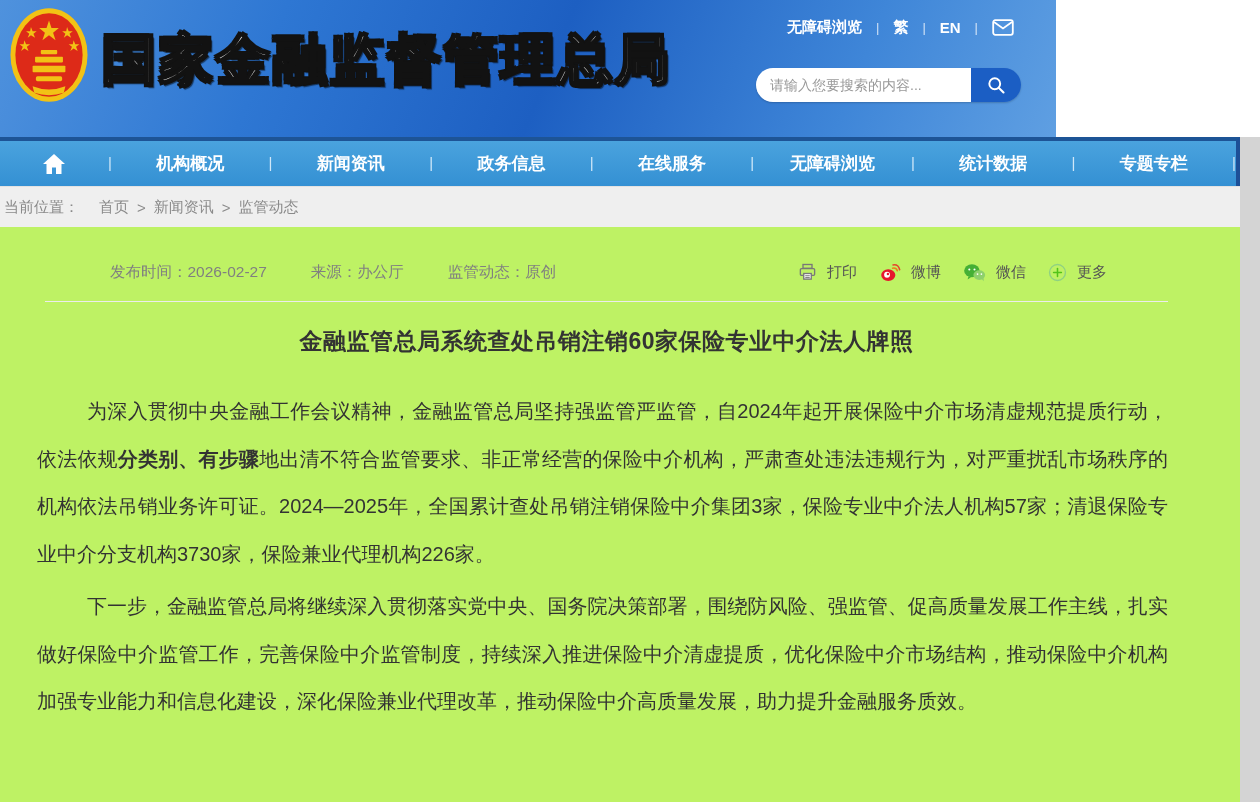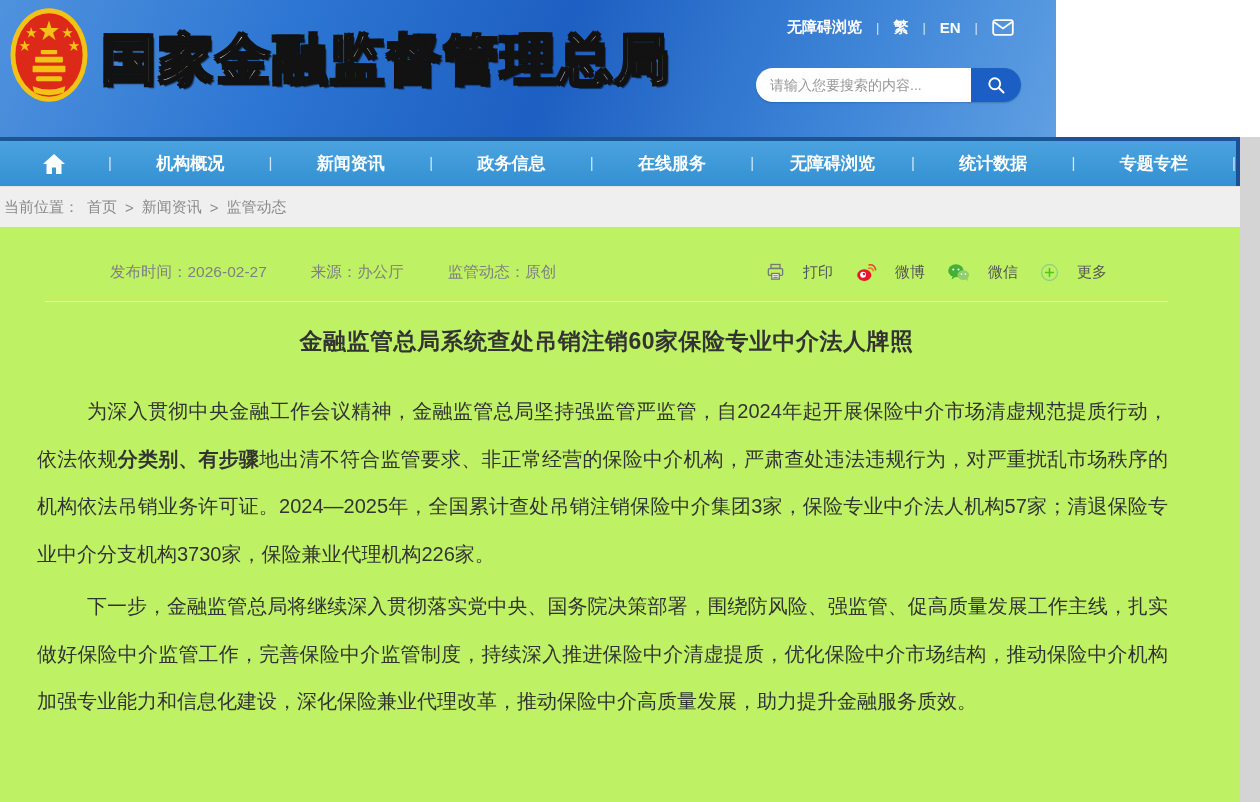--- a/index.html
+++ b/index.html
@@ -54,30 +54,30 @@
   
   .gutter { position:absolute; top:137px; left:1240px; width:20px; height:665px; background:#d4d4d4; }
   
   .breadcrumb {
     position:absolute; top:186px; left:0; width:1240px; height:41px; background:#efefef;
     display:flex; align-items:center; padding-left:4px; font-size:15px; color:#8a8a8a;
     border-top:1px solid #e2e2e2;
   }
   .breadcrumb a { color:#8a8a8a; text-decoration:none; cursor:pointer; }
   .breadcrumb .bsep { margin:0 8px; }
-  .breadcrumb .blabel { margin-right:8px; }
+  .breadcrumb .blabel { margin-right:20px; }
   
   .content { position:absolute; top:227px; left:0; width:1240px; height:575px; background:#bef264; }
   .meta {
     margin-top:26px; height:38px; display:flex; align-items:center; justify-content:space-between;
     padding:0 133px 0 110px; font-size:15.5px; color:#808080;
   }
   .meta-left { display:flex; gap:44px; white-space:nowrap; }
   .meta-right { display:flex; gap:22px; align-items:center; font-size:15px; color:#555; }
-  .share-item { display:flex; align-items:center; gap:18px; cursor:pointer; white-space:nowrap; }
+  .share-item { display:flex; align-items:center; gap:10px; cursor:pointer; white-space:nowrap; }
   .divider { margin:10px 72px 0 45px; border-bottom:1px solid #ececec; }
   .article-title {
     margin:24px 72px 0 45px; text-align:center;
     font-size:23px; font-weight:700; color:#333; letter-spacing:.5px;
   }
   .article-body {
     margin:31px 72px 0 37px; font-size:20px; line-height:47.5px; color:#333;
     text-align:justify;
   }
   .article-body p { text-indent:50px; margin:0; }

